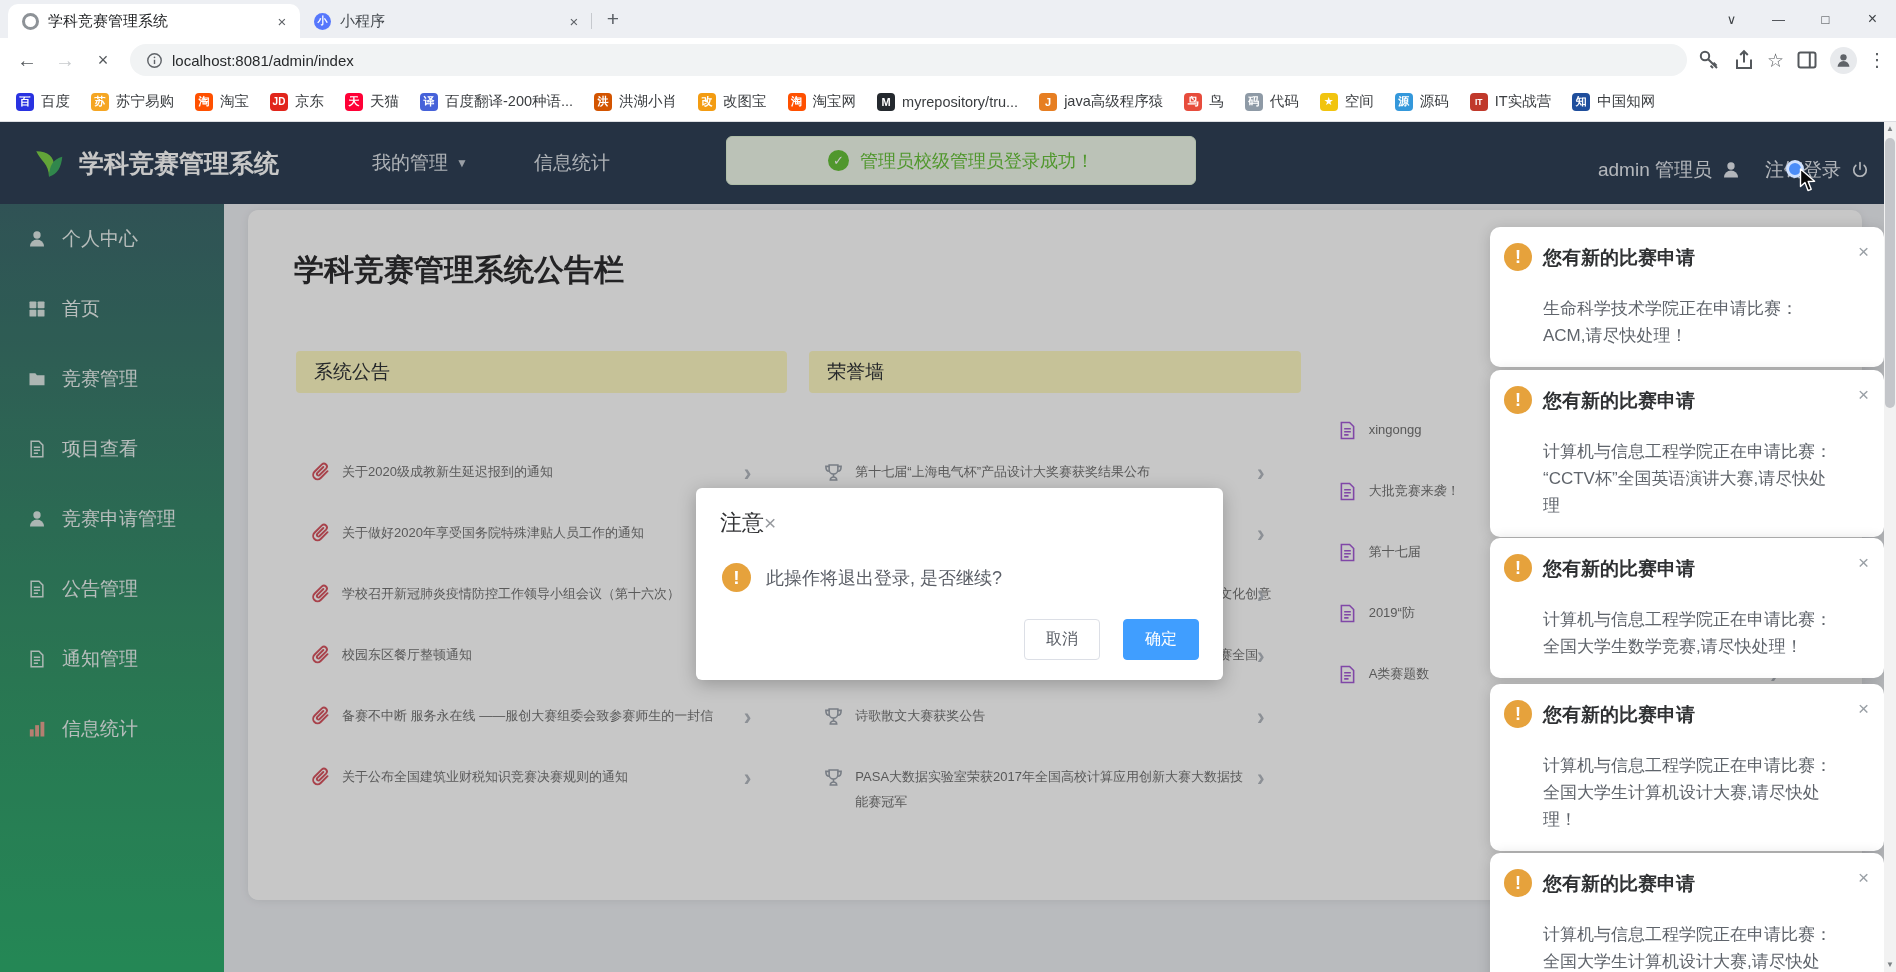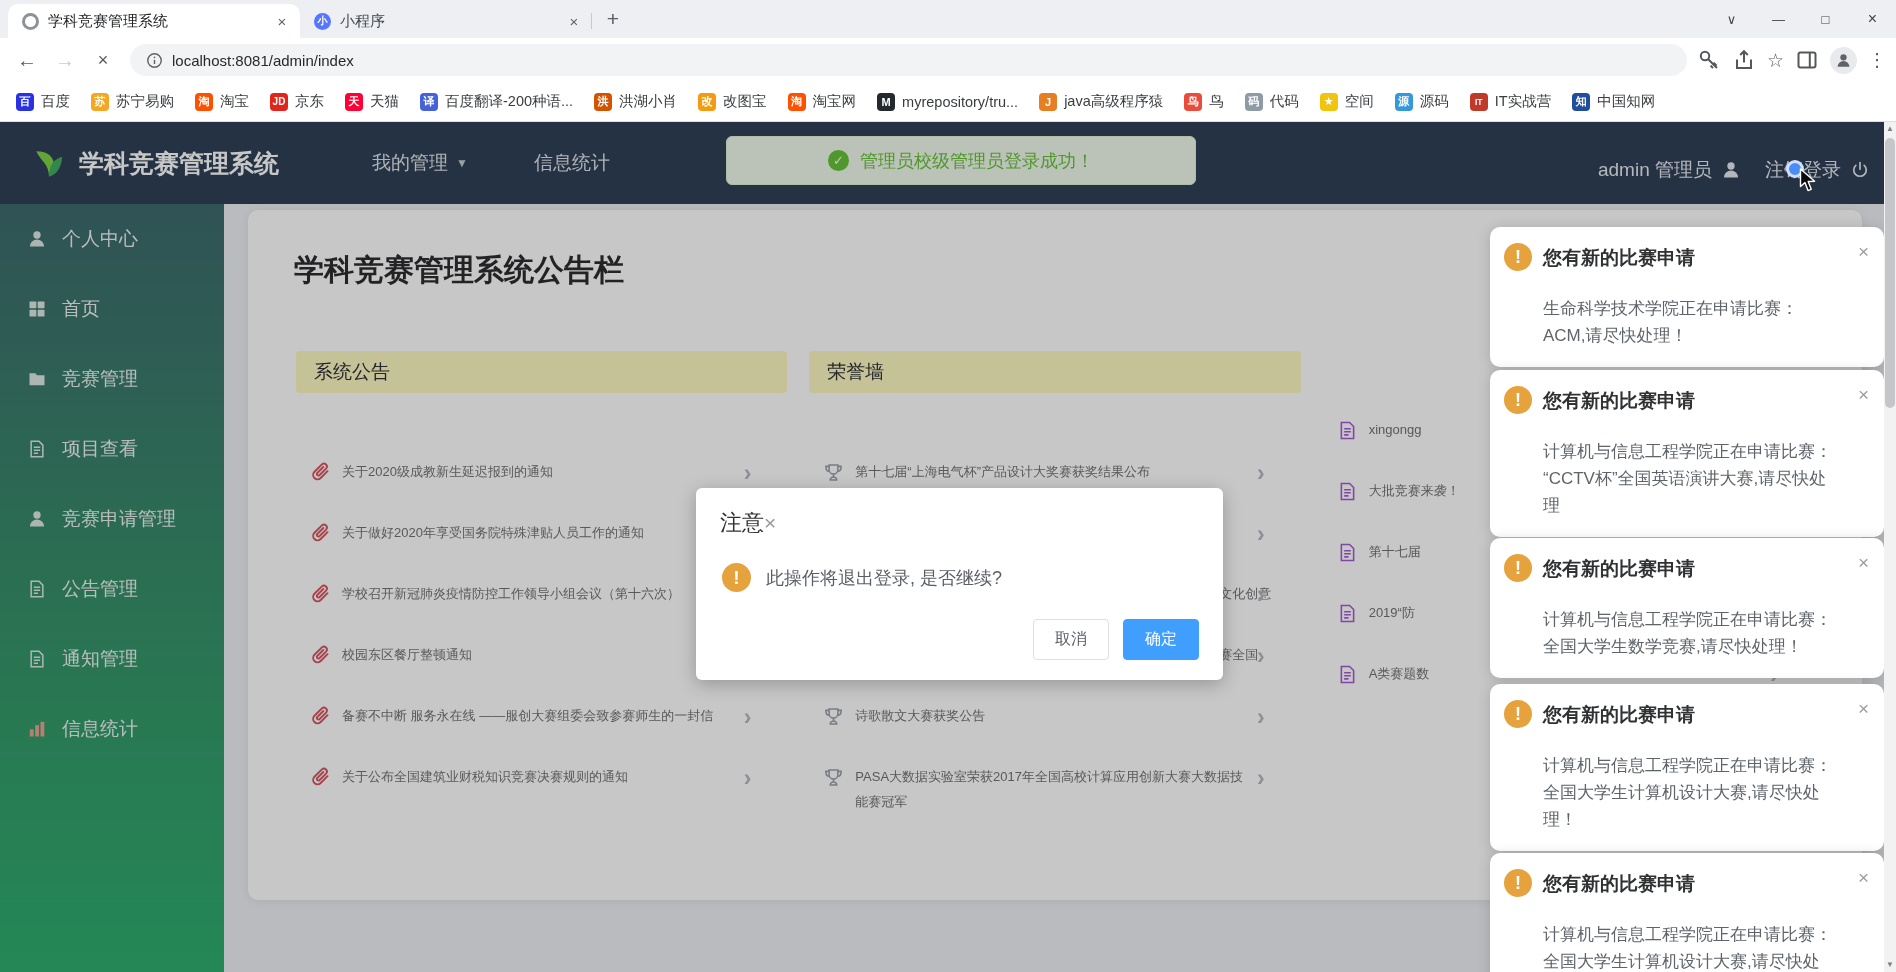--- a/index.html
+++ b/index.html
@@ -74,21 +74,21 @@
 
 .mask{position:absolute;inset:0;background:rgba(0,0,0,.22);z-index:10}
 
 .dlg{position:absolute;left:696px;top:488px;width:527px;background:#fff;border-radius:6px;box-shadow:0 4px 18px rgba(0,0,0,.25);padding:20px 24px;z-index:20}
 .dlg-hd{display:flex;align-items:center;}
 .dlg-title{font-size:22px;color:#303133}
 .dlg-x{font-size:21px;color:#95989d}
 .dlg-body{display:flex;align-items:center;gap:15px;margin:25px 0 27px 2px}
 .warn-i{width:29px;height:29px;border-radius:50%;background:#e6a23c;color:#fff;font-size:19px;font-weight:bold;display:flex;align-items:center;justify-content:center;flex:none}
 .dlg-msg{font-size:18px;color:#5a5e66}
-.dlg-ft{display:flex;justify-content:flex-end;gap:14px}
+.dlg-ft{display:flex;justify-content:flex-end;gap:23px}
 .btn{font-size:16px;padding:9px 21px;border-radius:4px;border:1px solid #dcdfe6;background:#fff;color:#5a5e66}
 .btn.primary{background:#409eff;border-color:#409eff;color:#fff}
 
 .ntf{position:absolute;left:1490px;width:394px;background:#fff;border-radius:10px;box-shadow:0 2px 14px rgba(0,0,0,.16);padding:16px 26px 18px 14px;z-index:20}
 .ntf-hd{display:flex;align-items:flex-start;gap:11px}
 .ntf-warn{width:28px;height:28px;border-radius:50%;background:#e6a23c;color:#fff;font-size:18px;font-weight:bold;display:flex;align-items:center;justify-content:center;flex:none}
 .ntf-title{font-size:19px;font-weight:bold;color:#2f3133;padding-top:2px}
 .ntf-x{position:absolute;right:15px;top:14px;font-size:19px;color:#9aa0a6}
 .ntf-body{width:290px;margin:24px 0 0 39px;font-size:17px;line-height:27px;color:#5f646b}
 

